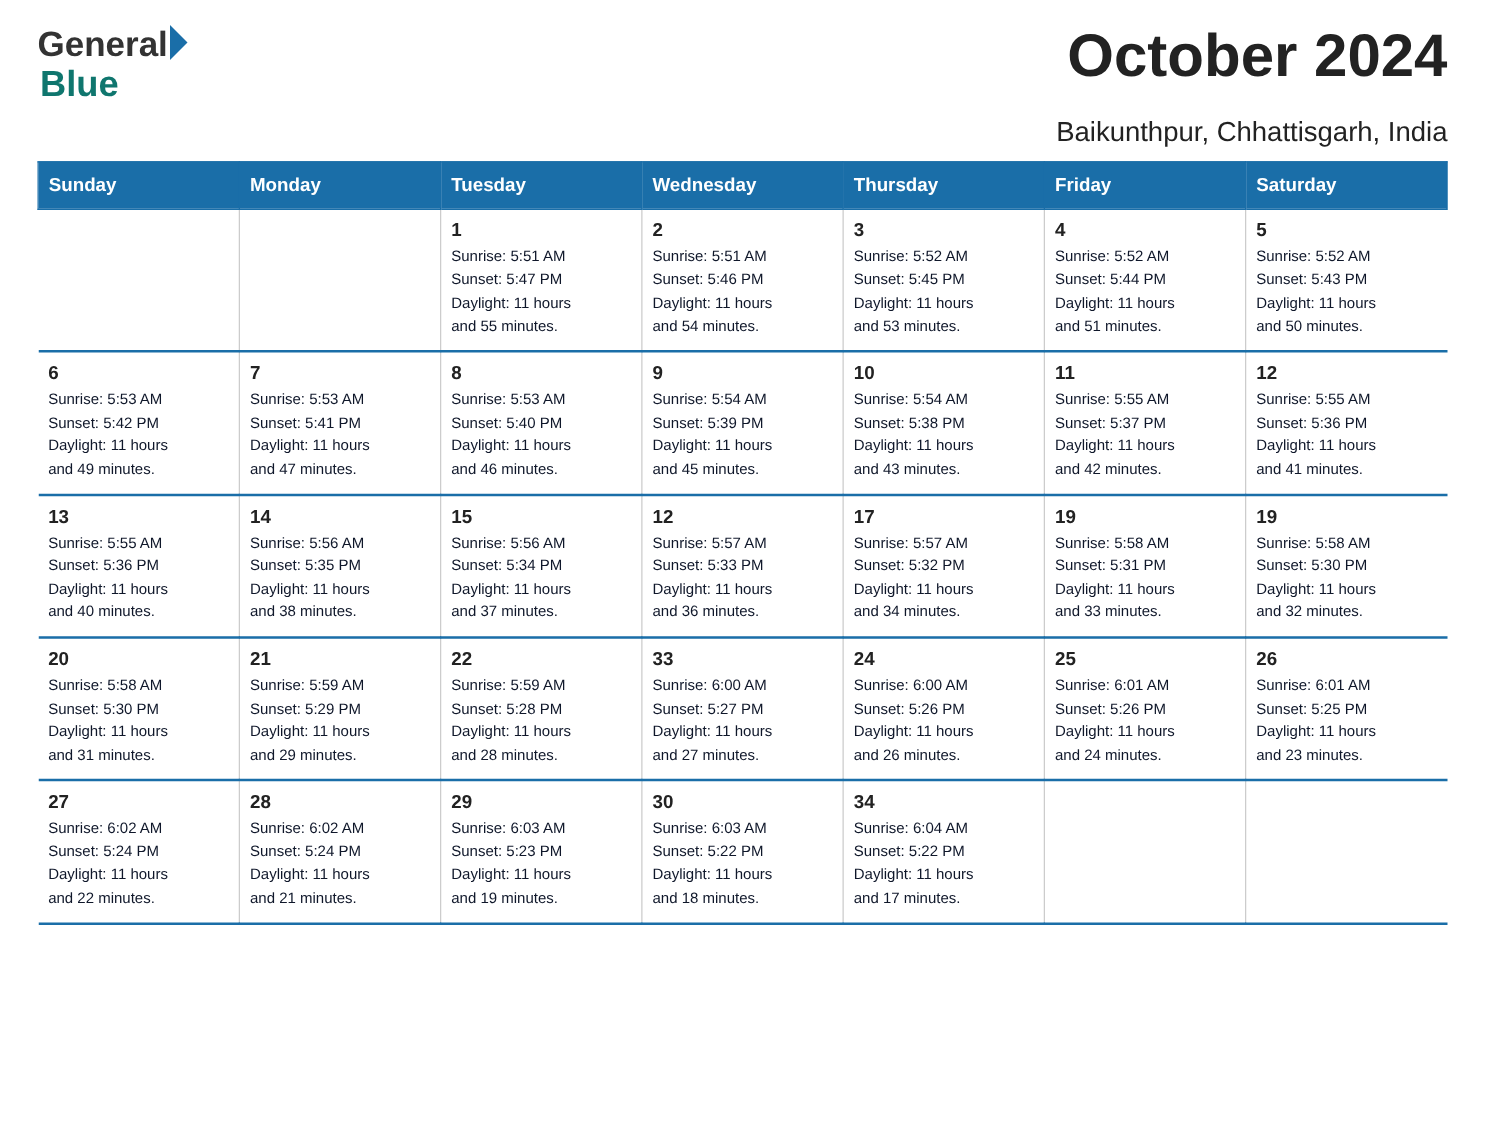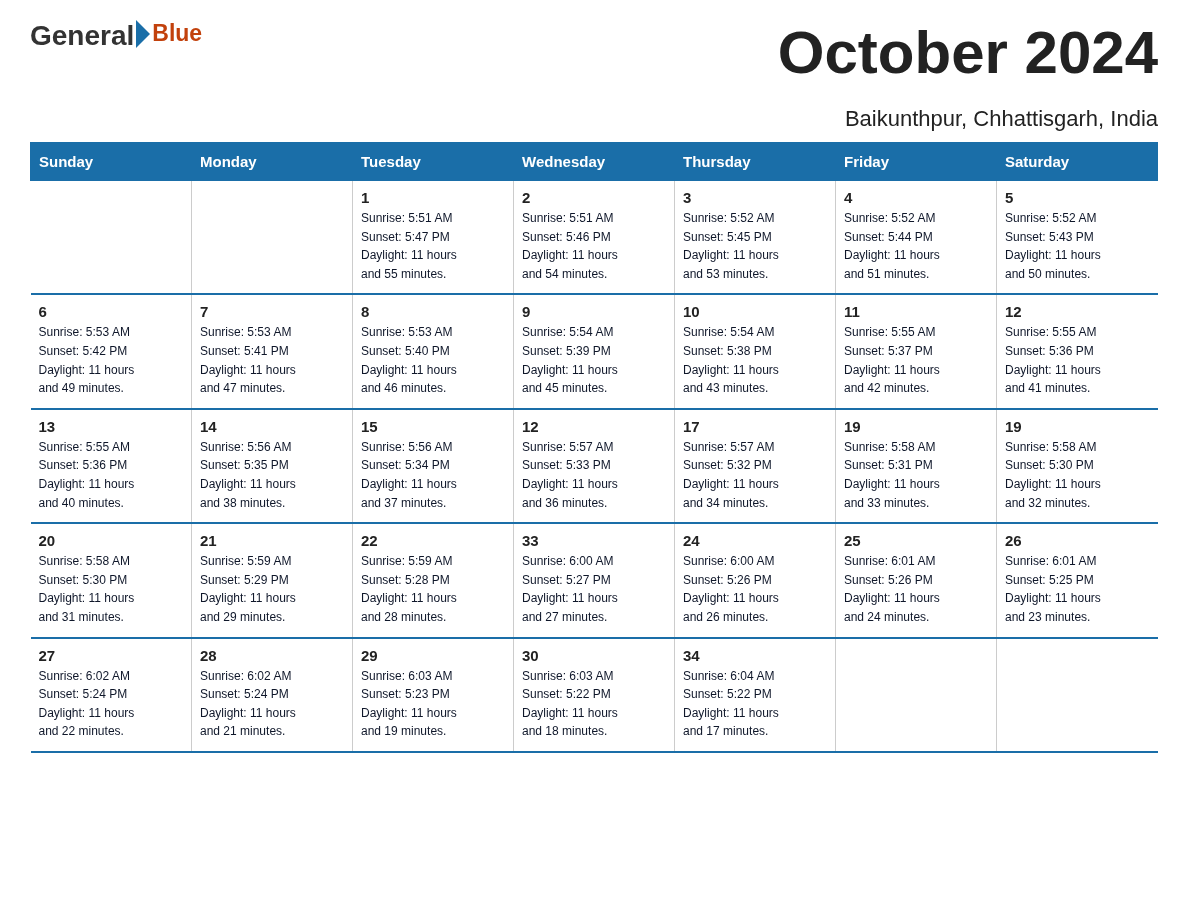--- a/index.html
+++ b/index.html
@@ -25,38 +25,38 @@
       width: 0;
       height: 0;
       border-left: 14px solid #1a6ea8;
       border-top: 14px solid transparent;
       border-bottom: 14px solid transparent;
       margin-left: 2px;
       margin-top: -4px;
     }
     .logo-block {
       display: flex;
-      flex-direction: row;
+      flex-direction: column;
       align-items: flex-start;
     }
     .logo-row1 {
       display: flex;
       align-items: center;
     }
     .logo-row2 {
-      color: #c2410c;
-      font-size: 23px;
+      color: #0f766e;
+      font-size: 29px;
       font-weight: bold;
       margin-left: 2px;
     }
     .title-block {
       text-align: right;
     }
     .title-month {
-      font-size: 60px;
+      font-size: 48px;
       font-weight: bold;
       color: #222;
       line-height: 1.1;
     }
     .title-location {
       font-size: 22px;
       color: #222;
       margin-top: 20px;
     }
     table {

